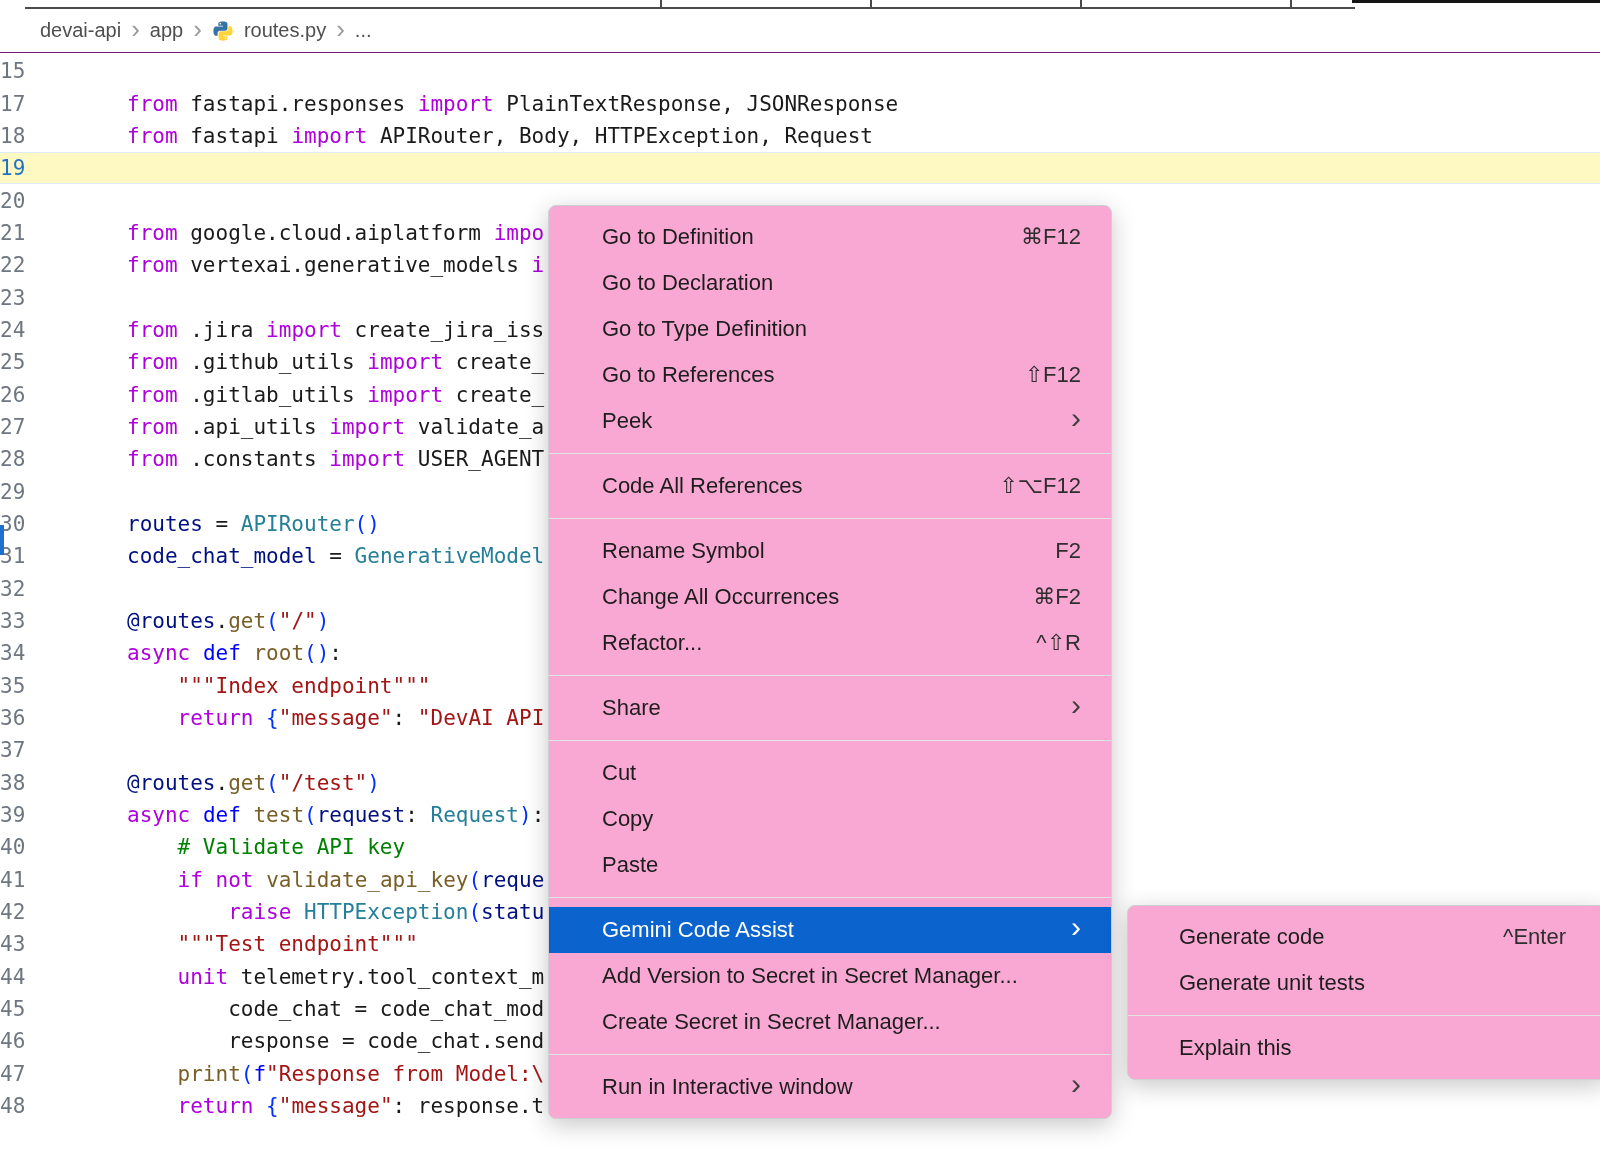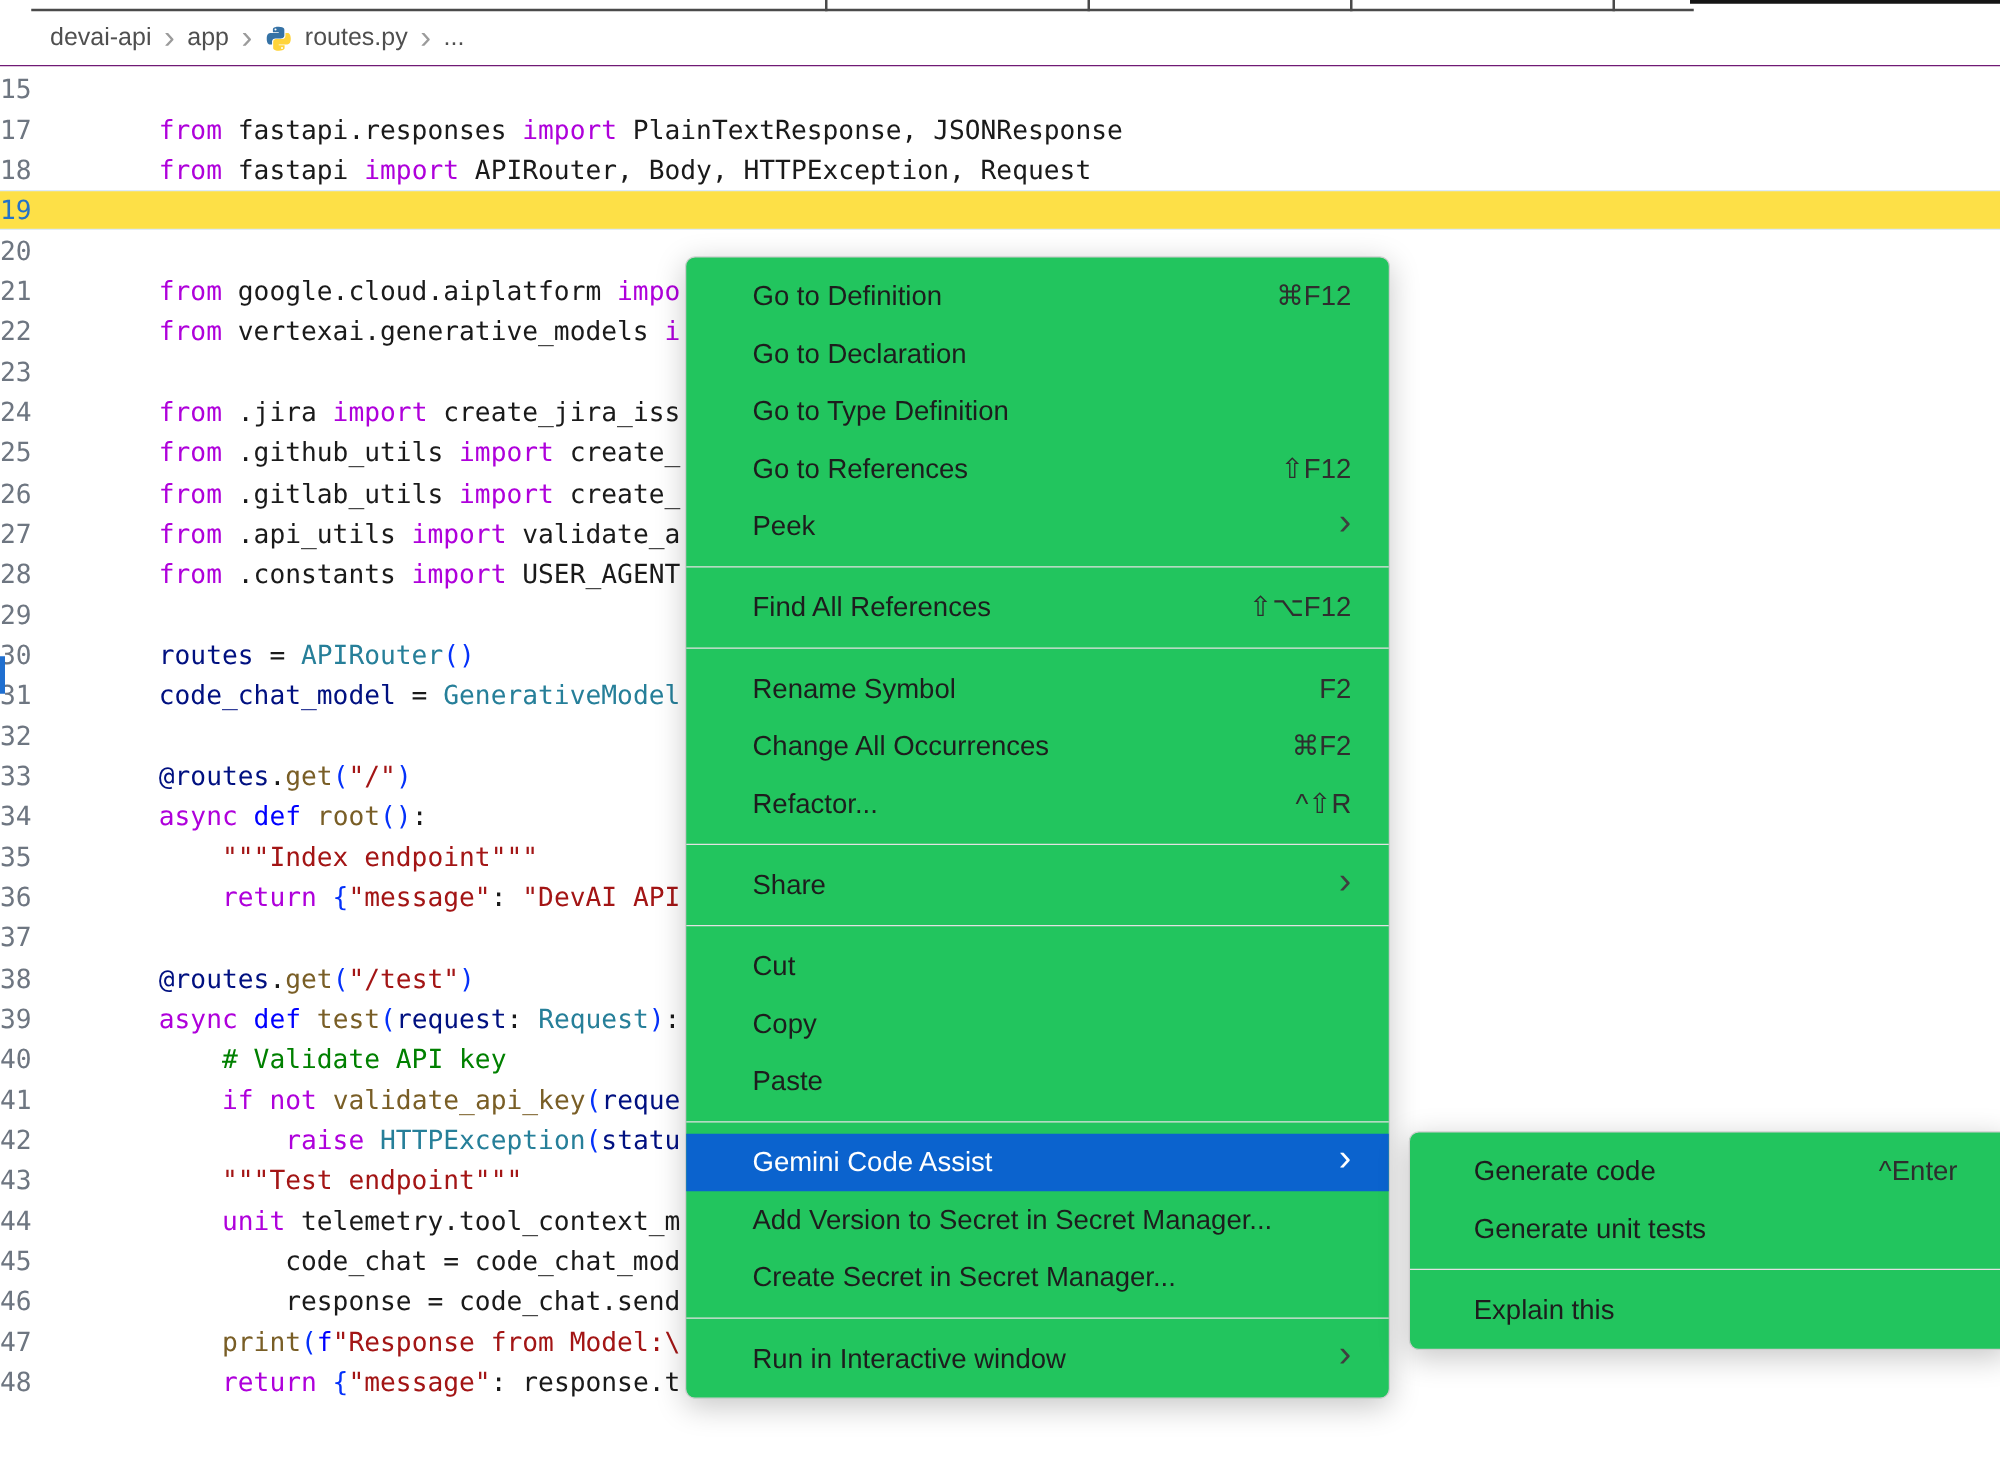--- a/index.html
+++ b/index.html
@@ -19,36 +19,36 @@
   .crumb { margin:0 4px; cursor:default; }
   .sep { color:#9b9b9b; font-size:26px; line-height:20px; margin:0 6px; padding-bottom:4px; }
   .pyicon { display:inline-flex; margin:0 6px 0 4px; }
 
   
   .editor { position:relative; padding-top:2px; }
   .line { height:32.35px; display:flex; align-items:center;
     font-family:"DejaVu Sans Mono","Liberation Mono",monospace; font-size:21px; }
   .ln { width:80px; text-align:left; color:var(--linenum); flex:none; }
   .codetxt { white-space:pre; margin-left:47px; color:var(--plain); }
-  .line.active { background:#fde047; box-shadow:inset 0 1px 0 #ddebf8, inset 0 -1px 0 #ddebf8; }
+  .line.active { background:#fef9c3; box-shadow:inset 0 1px 0 #ddebf8, inset 0 -1px 0 #ddebf8; }
   .line.active .ln { color:var(--linenum_active); }
   .tk-k { color:var(--keyword); }
   .tk-d { color:var(--def); }
   .tk-t { color:var(--type); }
   .tk-s { color:var(--string); }
   .tk-c { color:var(--comment); }
   .tk-f { color:var(--func); }
   .tk-v { color:var(--variable); }
   .tk-b { color:var(--bracket); }
   .tk-p { color:var(--plain); }
 
   .gutter-marker { position:absolute; left:0; top:472px; width:4px; height:30px; background:#1f6fd0; }
 
   
-  .menu { position:absolute; background:#22c55e; border:1px solid #cfcfcf; border-radius:8px;
+  .menu { position:absolute; background:#f9a8d4; border:1px solid #cfcfcf; border-radius:8px;
     box-shadow:0 6px 24px rgba(0,0,0,0.22); padding:8px 0; z-index:10; }
   .context-menu { left:548px; top:205px; width:564px; }
   .submenu { left:1113px; top:905px; width:480px; z-index:11;margin-left:14px; }
   .menu-item { display:flex; align-items:center; height:46px; padding:0 30px 0 53px;
     font-size:22px; color:#1d1d1d; cursor:default; }
   .submenu .menu-item { padding-left:51px; padding-right:40px; }
   .menu-item .mi-label { flex:none; }
   .menu-item .mi-key { margin-left:auto; color:#2e2e2e; }
   .menu-item .mi-chevron { margin-left:auto; font-size:30px; color:#3f3f3f; line-height:0; padding-bottom:6px; }
   .menu-item.sel { background:var(--accent); color:#ffffff; }
@@ -235,21 +235,21 @@
     <div class="menu-item">
       <span class="mi-label">Go to References</span>
       <span class="mi-key">⇧F12</span>
     </div>
     <div class="menu-item">
       <span class="mi-label">Peek</span>
       <span class="mi-chevron">›</span>
     </div>
     <div class="menu-divider"></div>
     <div class="menu-item">
-      <span class="mi-label">Find All References</span>
+      <span class="mi-label">Code All References</span>
       <span class="mi-key">⇧⌥F12</span>
     </div>
     <div class="menu-divider"></div>
     <div class="menu-item">
       <span class="mi-label">Rename Symbol</span>
       <span class="mi-key">F2</span>
     </div>
     <div class="menu-item">
       <span class="mi-label">Change All Occurrences</span>
       <span class="mi-key">⌘F2</span>

